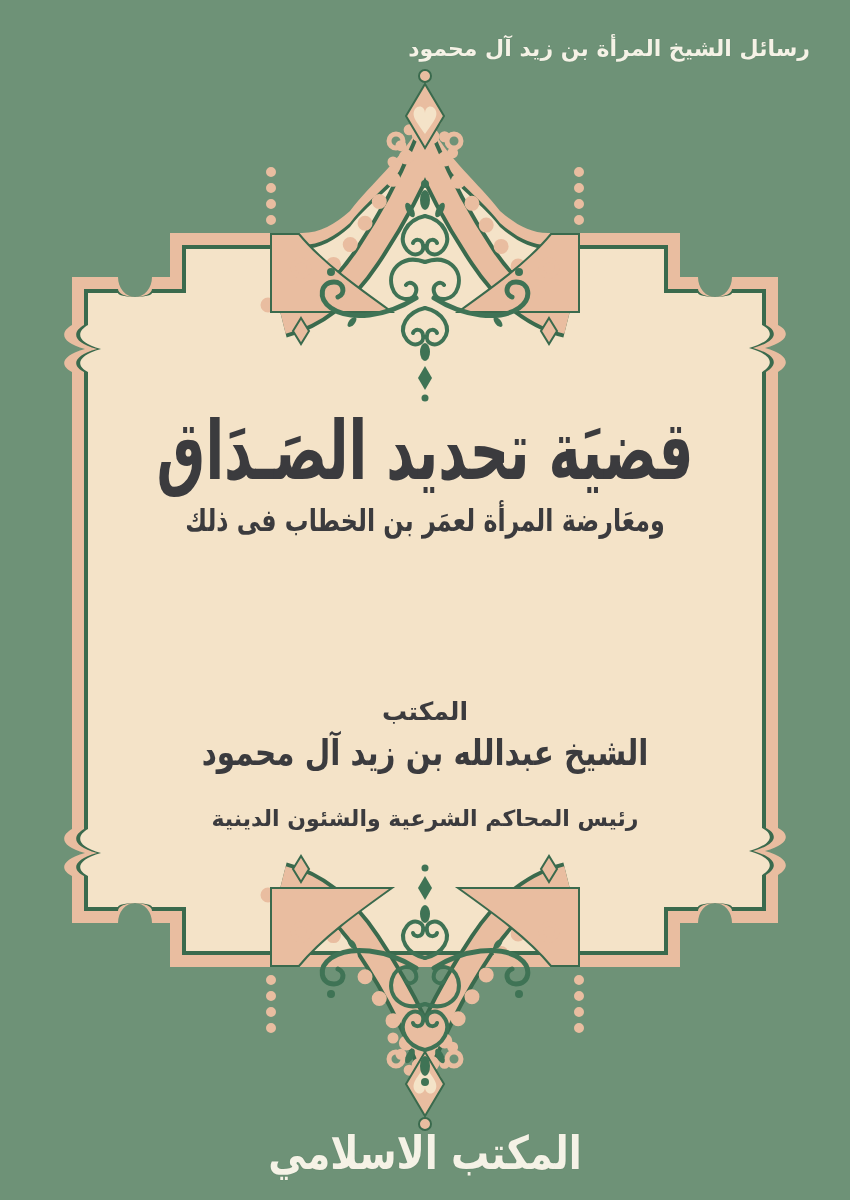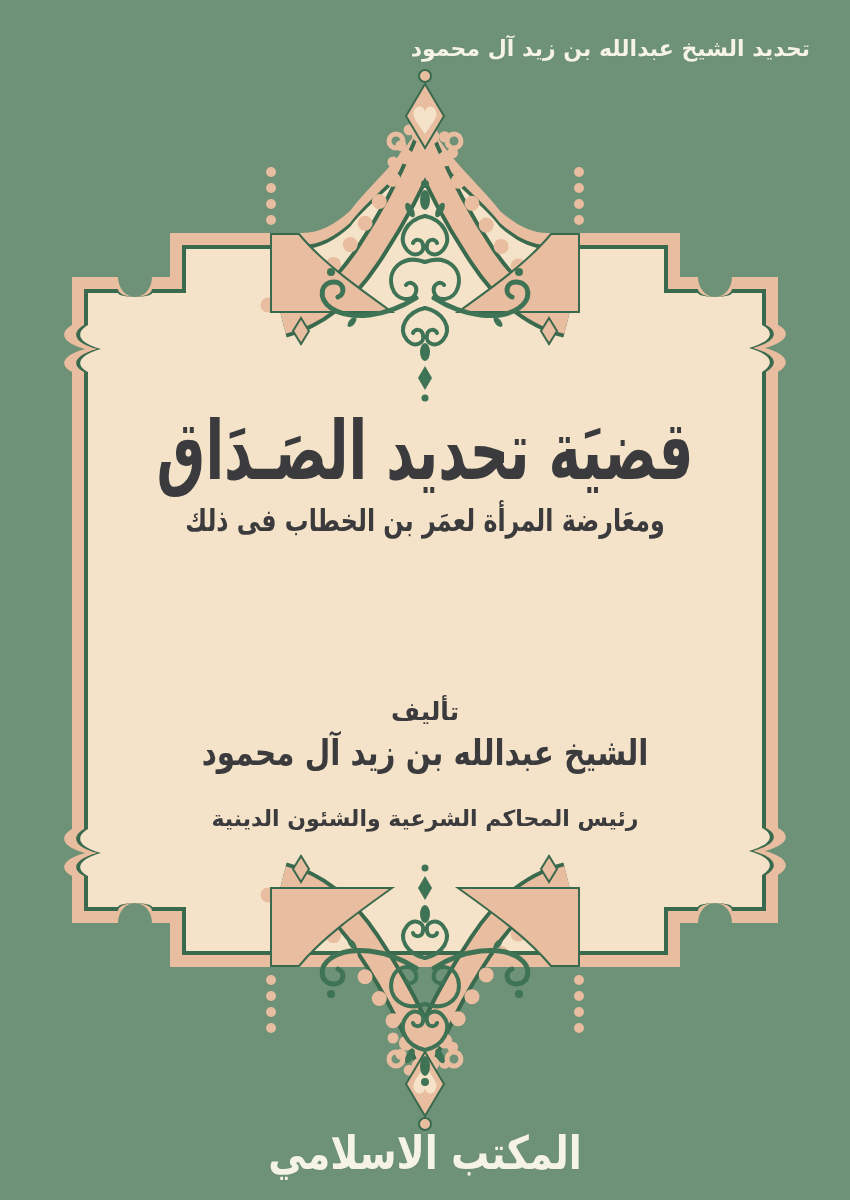--- a/index.html
+++ b/index.html
@@ -165,20 +165,20 @@
   L 118 293 A 17 4 0 0 0 152 293 L 186 293
   L 186 249 L 302 249
   C 320 249 335 240 350 227 C 373 197 398 188 425 142 Z"></path>
 
     <use href="#crown"></use>
     <use href="#medallion"></use>
     <use href="#crown" transform="translate(0,1200) scale(1,-1)"></use>
     <use href="#medallion" transform="translate(0,1266) scale(1,-1)"></use>
   </svg>
 
-  <div class="txt series">تحديد الشيخ عبدالله بن زيد آل محمود</div>
+  <div class="txt series">رسائل الشيخ المرأة بن زيد آل محمود</div>
   <div class="txt title">قضيَة تحديد الصَـدَاق</div>
   <div class="txt subtitle">ومعَارضة المرأة لعمَر بن الخطاب فى ذلك</div>
-  <div class="txt byline">تأليف</div>
+  <div class="txt byline">المكتب</div>
   <div class="txt author">الشيخ عبدالله بن زيد آل محمود</div>
   <div class="txt role1">رئيس المحاكم الشرعية والشئون الدينية</div>
   <div class="txt publisher">المكتب الاسلامي</div>
 </div>
 
 </body></html>

